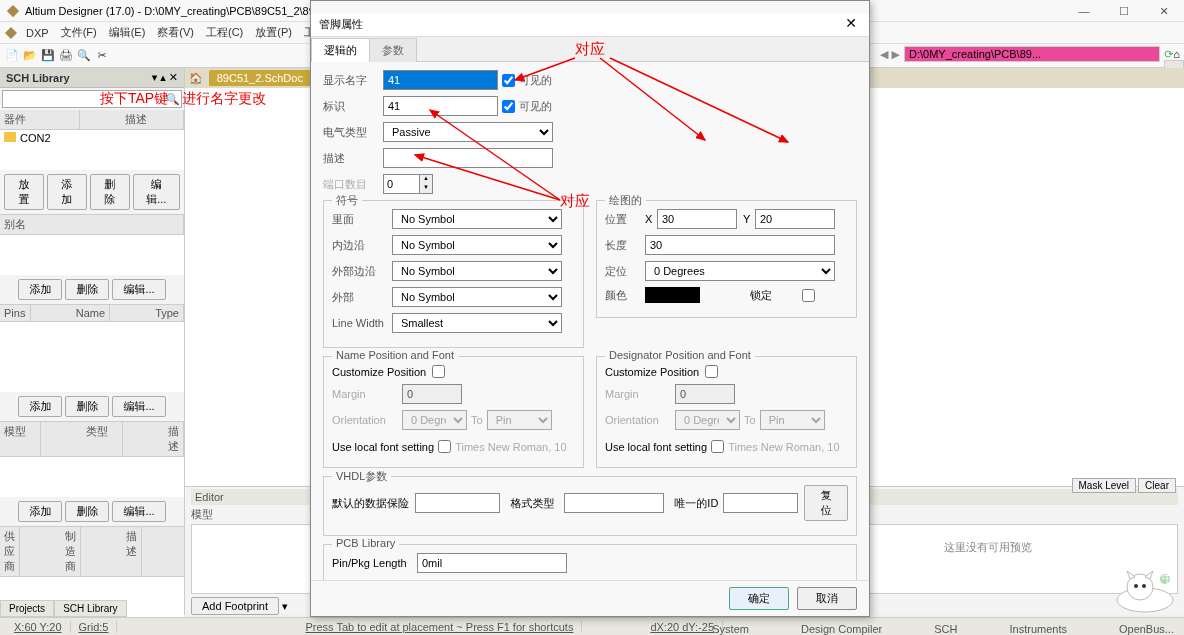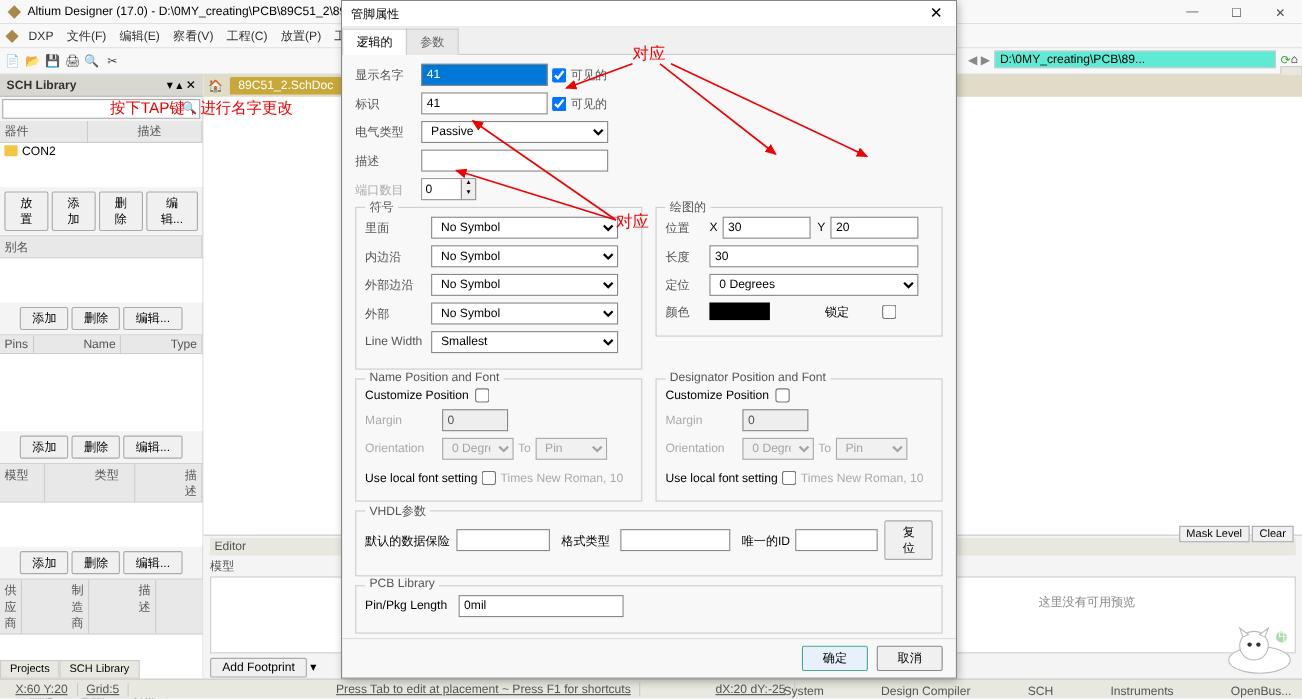--- a/index.html
+++ b/index.html
@@ -26,42 +26,42 @@
 .btn-row{display:flex;gap:3px;padding:4px;justify-content:center;}
 .panel-btn{padding:2px 10px;background:#f0f0f0;border:1px solid #aaa;border-radius:2px;min-width:38px;text-align:center;}
 .section{border-top:1px solid #ccc;}
 .center-area{flex:1;background:#fff;position:relative;display:flex;flex-direction:column;}
 .tab-strip{height:20px;background:#e0dcc8;display:flex;align-items:center;padding:0 4px;}
 .doc-tab{background:#c8a838;color:#fff;padding:2px 8px;margin-right:2px;border-radius:2px 2px 0 0;}
 .red-note{position:absolute;color:#e00;font-size:14px;z-index:5;}
 .editor-panel{background:#f4f4f4;border-top:1px solid #ccc;padding:2px 6px;}
 .editor-header{background:#e8e8e0;padding:2px 4px;color:#555;}
 .dialog{position:absolute;left:310px;top:0;width:560px;height:617px;background:#f8f8f8;border:1px solid #888;box-shadow:2px 2px 8px rgba(0,0,0,0.3);z-index:100;display:flex;flex-direction:column;}
-.dialog-title{height:24px;background:#fff;display:flex;align-items:center;justify-content:space-between;padding:0 8px;border-bottom:1px solid #ddd;}
+.dialog-title{height:24px;background:#fff;display:flex;align-items:center;justify-content:space-between;padding:0 8px;border-bottom:1px solid #ddd;margin-top:12px;}
 .dialog-close{width:20px;height:20px;text-align:center;cursor:pointer;font-size:14px;}
 .dialog-tabs{display:flex;border-bottom:1px solid #ccc;background:#f0f0f0;}
 .dialog-tab{padding:4px 12px;background:#fff;border:1px solid #ccc;border-bottom:none;margin-right:-1px;position:relative;top:1px;}
 .dialog-tab.inactive{background:#e8e8e8;color:#666;}
 .dialog-body{flex:1;padding:8px 12px;overflow:auto;}
 .form-row{display:flex;align-items:center;margin-bottom:6px;}
 .form-label{width:60px;color:#555;}
 .form-input{height:20px;border:1px solid #888;padding:0 4px;background:#fff;}
 .form-input.selected{background:#0078d7;color:#fff;}
 .form-select{height:20px;border:1px solid #888;background:#fff;padding:0 4px;width:170px;}
 .form-check{margin:0 4px;}
 .check-label{color:#555;}
 .group-box{border:1px solid #ccc;padding:8px;margin-bottom:8px;position:relative;}
 .group-title{position:absolute;top:-8px;left:8px;background:#f8f8f8;padding:0 4px;color:#555;}
 .two-col{display:flex;gap:12px;}
 .col{flex:1;}
 .disabled-text{color:#aaa;}
 .dialog-footer{height:36px;display:flex;align-items:center;justify-content:flex-end;padding:0 12px;border-top:1px solid #ddd;gap:8px;}
 .dialog-btn{padding:3px 18px;border:1px solid #888;background:#f0f0f0;border-radius:2px;}
 .dialog-btn.primary{background:#e8f0fc;border:1px solid #4a8;}
-.path-box{flex:1;background:#5eead4;border:1px solid #ccc;padding:1px 4px;margin:0 4px;}
+.path-box{flex:1;background:#ec4899;border:1px solid #ccc;padding:1px 4px;margin:0 4px;}
 .yellow-box{position:absolute;left:0;top:55px;width:150px;height:145px;background:#fef8b8;border:1px solid #caa;}
 .pin-line{position:absolute;left:150px;top:140px;width:90px;height:2px;background:#000;}
 .pin-text{position:absolute;font-family:"Times New Roman",serif;font-size:18px;}
 .bottom-info{position:absolute;bottom:100px;right:10px;width:280px;text-align:center;color:#888;}
 .statusbar{position:absolute;bottom:0;left:0;right:0;height:18px;background:#e8e8e0;border-top:1px solid #ccc;display:flex;align-items:center;padding:0 6px;color:#555;text-decoration:underline;}
 .status-seg{padding:0 8px;border-right:1px solid #ccc;}
 .project-tabs{position:absolute;bottom:18px;left:0;display:flex;}
 .proj-tab{padding:2px 8px;background:#e8e8e0;border:1px solid #ccc;font-size:10px;}
 .color-swatch{width:55px;height:16px;background:#000;display:inline-block;}
 .right-side-tabs{position:absolute;right:0;top:60px;writing-mode:vertical-rl;background:#e8e8e0;padding:6px 2px;border:1px solid #ccc;font-size:10px;color:#666;}

